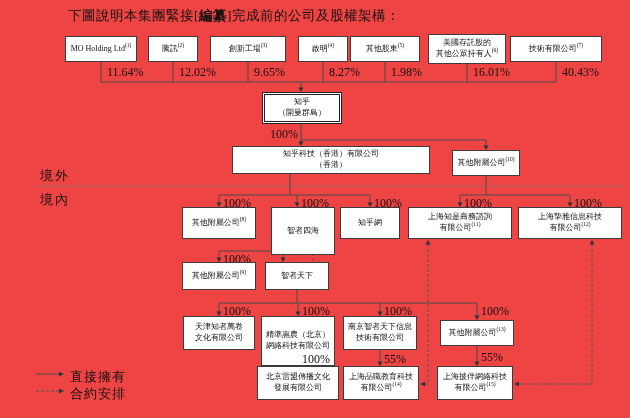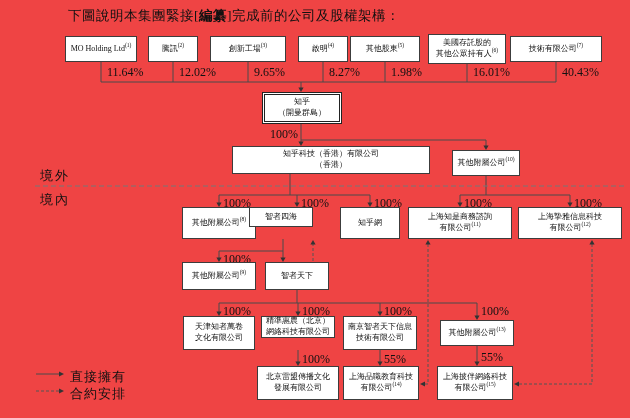--- a/index.html
+++ b/index.html
@@ -130,21 +130,21 @@
 
   <div class="pct" style="left:223px;top:196px">100%</div>
   <div class="pct" style="left:301px;top:196px">100%</div>
   <div class="pct" style="left:374px;top:196px">100%</div>
   <div class="pct" style="left:464px;top:196px">100%</div>
   <div class="pct" style="left:574px;top:196px">100%</div>
 
   <div class="box" style="left:182px;top:207px;width:74px;height:32px">
       <span><span>其他附屬公司</span><sup>(8)</sup></span>
     </div>
-  <div class="box" style="left:249px;top:207px;width:64px;height:20px">
+  <div class="box" style="left:271px;top:207px;width:64px;height:48px">
       <span>智者四海</span>
     </div>
   <div class="box" style="left:340px;top:207px;width:60px;height:32px">
       <span>知乎網</span>
     </div>
   <div class="box" style="left:408px;top:207px;width:104px;height:32px">
       <span>上海知是商務諮詢</span>
       <span><span>有限公司</span><sup>(11)</sup></span>
     </div>
   <div class="box" style="left:518px;top:207px;width:104px;height:32px">
@@ -162,21 +162,21 @@
 
   <div class="pct" style="left:223px;top:304px">100%</div>
   <div class="pct" style="left:302px;top:304px">100%</div>
   <div class="pct" style="left:384px;top:304px">100%</div>
   <div class="pct" style="left:481px;top:304px">100%</div>
 
   <div class="box" style="left:183px;top:316px;width:72px;height:34px">
       <span>天津知者萬卷</span>
       <span>文化有限公司</span>
     </div>
-  <div class="box" style="left:261px;top:316px;width:74px;height:22px">
+  <div class="box" style="left:261px;top:316px;width:74px;height:50px">
       <span>精準惠農（北京）</span>
       <span>網絡科技有限公司</span>
     </div>
   <div class="box" style="left:343px;top:316px;width:74px;height:34px">
       <span>南京智者天下信息</span>
       <span>技術有限公司</span>
     </div>
   <div class="box" style="left:440px;top:320px;width:74px;height:26px">
       <span><span>其他附屬公司</span><sup>(13)</sup></span>
     </div>

